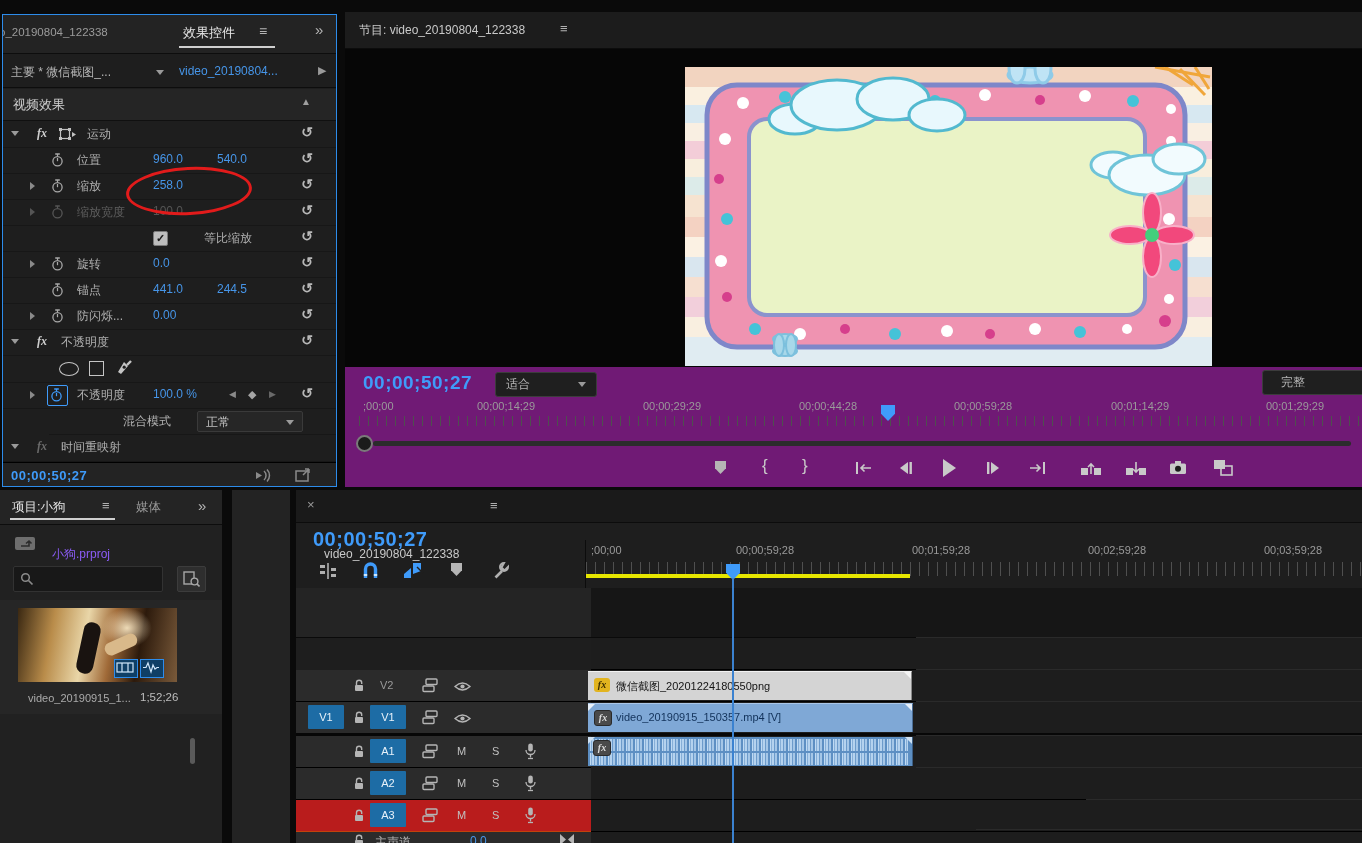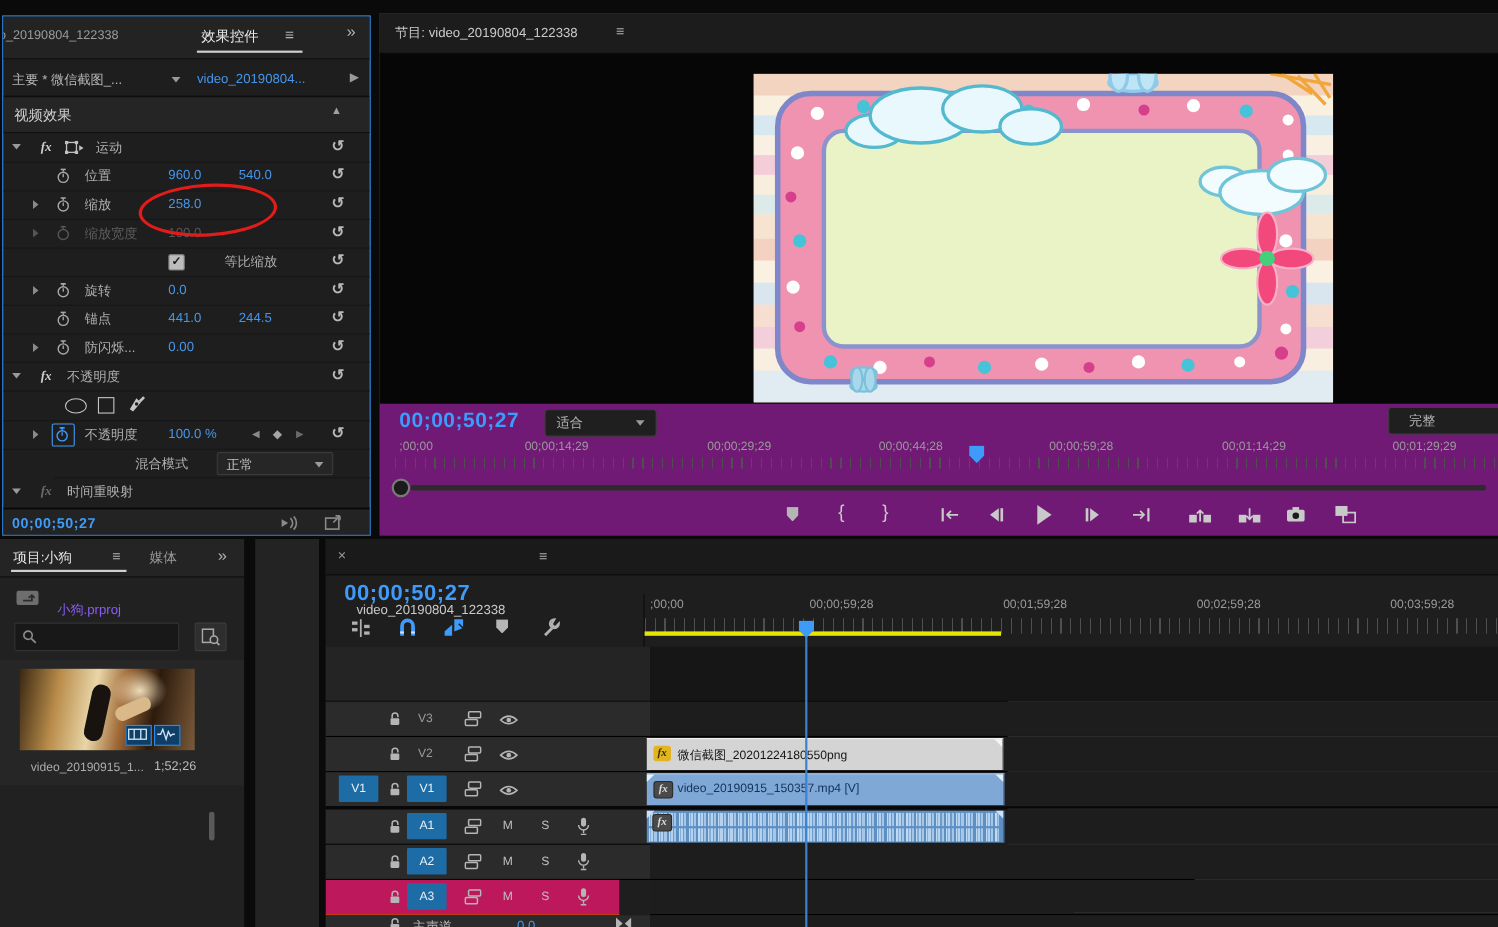--- a/index.html
+++ b/index.html
@@ -485,35 +485,20 @@
     <span class="ab txt" style="left:707px;top:4px;font-size:11px;color:#9a9a9a;transform:translateX(-50%);">00;03;59;28</span>
     <div class="ab ticks" style="left:0;top:22px;width:777px;height:14px;"></div>
     <div class="ab" style="left:0;top:34px;width:324px;height:4px;background:#e6e600;"></div>
   </div>
   <div class="ab pent" style="left:430px;top:74px;z-index:30;"></div>
   <div class="ab" style="left:436px;top:88px;width:2px;height:265px;background:#3b82d0;z-index:30;"></div>
 
   <div class="ab" style="left:0;top:98px;width:295px;height:49px;background:#242424;border-bottom:1px solid #0a0a0a;"></div>
   <div class="ab" style="left:295px;top:98px;width:771px;height:49px;background:#161616;border-bottom:1px solid #0a0a0a;"></div>
 
-  <div class="ab" style="left:0;top:148px;width:295px;height:31px;background:#2b2b2b;border-bottom:1px solid #000;">
-    <svg class="ab" style="left:57px;top:9px;" width="12" height="13" viewBox="0 0 12 13">
-          <path d="M3.5,6 V3.8 a2.6,2.6 0 0 1 5.2,0 V5" fill="none" stroke="#b5b5b5" stroke-width="1.4"></path>
-          <rect x="2" y="6" width="8" height="6" rx="1" fill="#b5b5b5"></rect>
-        </svg>
-    <span class="ab hdrbtn" style="left:84px;top:9px;color:#9a9a9a;">V3</span>
-    <svg class="ab" style="left:126px;top:8px;" width="16" height="15" viewBox="0 0 16 15">
-          <rect x="4" y="1" width="11" height="5.5" rx="1" fill="none" stroke="#b5b5b5" stroke-width="1.4"></rect>
-          <rect x="1" y="8" width="11" height="5.5" rx="1" fill="none" stroke="#b5b5b5" stroke-width="1.4"></rect>
-        </svg>
-    <svg class="ab" style="left:158px;top:11px;" width="17" height="11" viewBox="0 0 17 11">
-          <path d="M1,5.5 Q8.5,-1.5 16,5.5 Q8.5,12.5 1,5.5 Z" fill="none" stroke="#b5b5b5" stroke-width="1.4"></path>
-          <circle cx="8.5" cy="5.5" r="2.1" fill="#b5b5b5"></circle>
-        </svg>
-  </div>
   <div class="ab" style="left:295px;top:148px;width:771px;height:31px;background:#1d1d1d;border-bottom:1px solid #000;"></div>
 
   <div class="ab" style="left:0;top:180px;width:295px;height:31px;background:#2b2b2b;border-bottom:1px solid #000;">
     <svg class="ab" style="left:57px;top:9px;" width="12" height="13" viewBox="0 0 12 13">
           <path d="M3.5,6 V3.8 a2.6,2.6 0 0 1 5.2,0 V5" fill="none" stroke="#b5b5b5" stroke-width="1.4"></path>
           <rect x="2" y="6" width="8" height="6" rx="1" fill="#b5b5b5"></rect>
         </svg>
     <span class="ab hdrbtn" style="left:84px;top:9px;color:#9a9a9a;">V2</span>
     <svg class="ab" style="left:126px;top:8px;" width="16" height="15" viewBox="0 0 16 15">
           <rect x="4" y="1" width="11" height="5.5" rx="1" fill="none" stroke="#b5b5b5" stroke-width="1.4"></rect>
@@ -602,21 +587,21 @@
     <span class="ab hdrbtn" style="left:196px;top:9px;">S</span>
     <svg class="ab" style="left:229px;top:7px;" width="11" height="17" viewBox="0 0 11 17">
           <rect x="3.2" y="0.5" width="4.6" height="8" rx="2.3" fill="#b5b5b5"></rect>
           <path d="M1,7 a4.5,4.5 0 0 0 9,0" fill="none" stroke="#b5b5b5" stroke-width="1.3"></path>
           <line x1="5.5" y1="11.5" x2="5.5" y2="14.5" stroke="#b5b5b5" stroke-width="1.3"></line>
           <line x1="3" y1="15.5" x2="8" y2="15.5" stroke="#b5b5b5" stroke-width="1.3"></line>
         </svg>
   </div>
   <div class="ab" style="left:295px;top:278px;width:771px;height:31px;background:#1d1d1d;border-bottom:1px solid #000;"></div>
 
-  <div class="ab" style="left:0;top:310px;width:267px;height:31px;background:#be185d;border-bottom:1px solid #c2410c;">
+  <div class="ab" style="left:0;top:310px;width:295px;height:31px;background:#b91c1c;border-bottom:6px solid #c2410c;">
     <svg class="ab" style="left:57px;top:9px;" width="12" height="13" viewBox="0 0 12 13">
           <path d="M3.5,6 V3.8 a2.6,2.6 0 0 1 5.2,0 V5" fill="none" stroke="#b5b5b5" stroke-width="1.4"></path>
           <rect x="2" y="6" width="8" height="6" rx="1" fill="#b5b5b5"></rect>
         </svg>
     <div class="trackbox" style="left:74px;top:3px;">A3</div>
     <svg class="ab" style="left:126px;top:8px;" width="16" height="15" viewBox="0 0 16 15">
           <rect x="4" y="1" width="11" height="5.5" rx="1" fill="none" stroke="#b5b5b5" stroke-width="1.4"></rect>
           <rect x="1" y="8" width="11" height="5.5" rx="1" fill="none" stroke="#b5b5b5" stroke-width="1.4"></rect>
         </svg>
     <span class="ab hdrbtn" style="left:161px;top:9px;">M</span>

